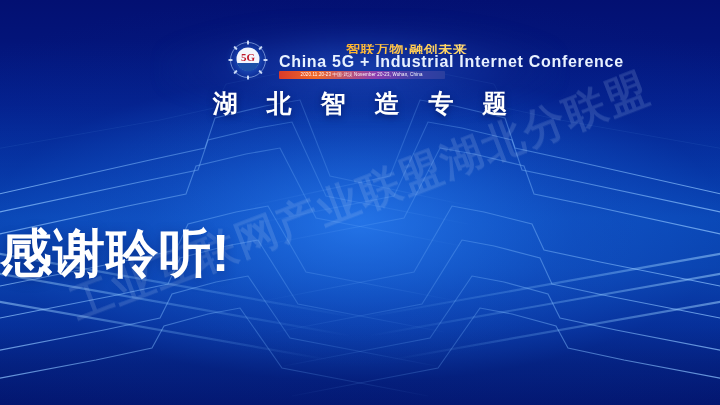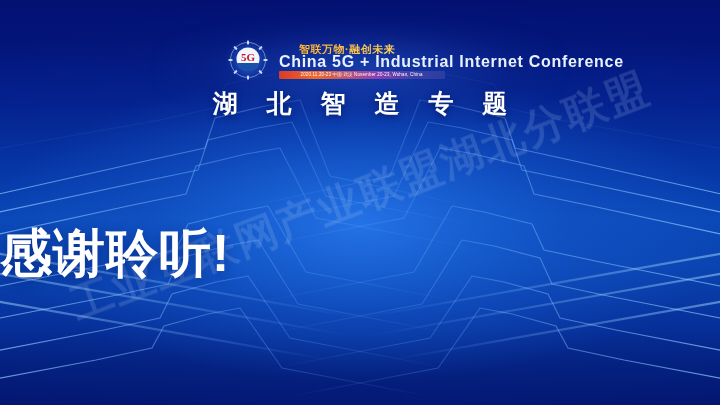--- a/index.html
+++ b/index.html
@@ -83,25 +83,25 @@
     width: 48px;
     height: 48px;
     flex: 0 0 48px;
     text-decoration: underline;
   }
   .title-stack {
     position: relative;
     padding-top: 2px;
   }
   .tagline {
-    font-size: 11px;
+    font-size: 14px;
     font-weight: 700;
     letter-spacing: 0.5px;
     line-height: 10px;
-    margin-left: 20px;
+    margin-left: 67px;
     background: linear-gradient(90deg, #ffb42e 0%, #ffd96b 40%, #ff8fc0 72%, #cf8bff 100%);
     -webkit-background-clip: text;
     background-clip: text;
     color: transparent;
     white-space: nowrap;
   }
   .main-title {
     font-size: 21px;
     font-weight: 800;
     color: #ffffff;

